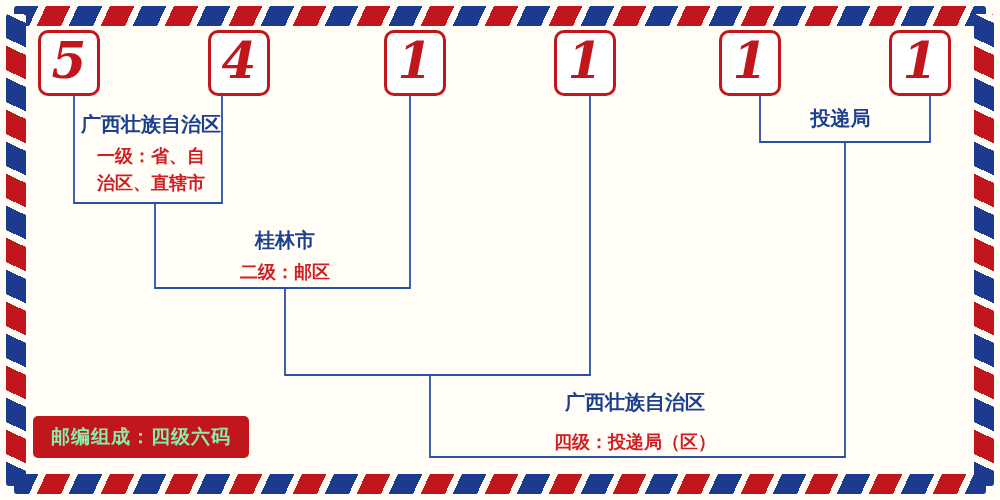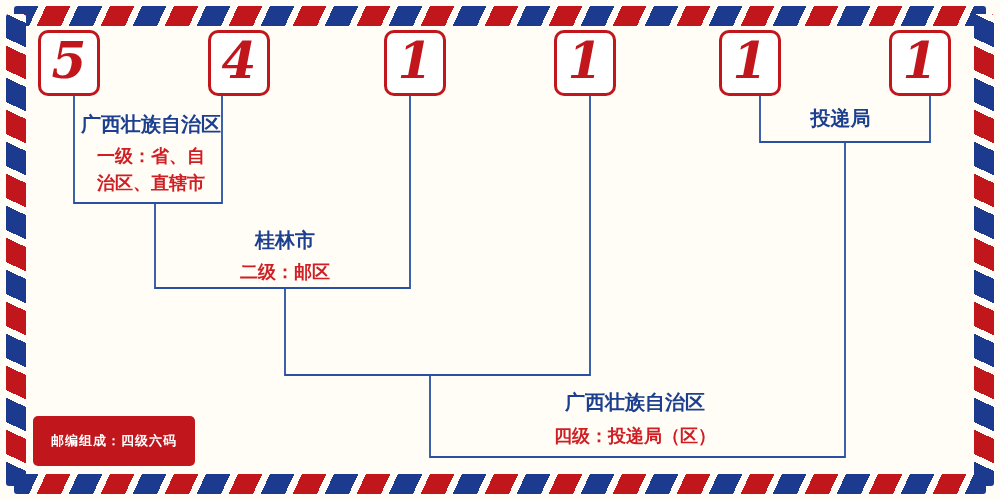--- a/index.html
+++ b/index.html
@@ -65,29 +65,29 @@
   .label .name{
     color:var(--name-blue);
     font-weight:700;font-size:20px;line-height:1.2;
   }
   .label .desc{
     color:var(--desc-red);
     font-weight:600;font-size:18px;line-height:1.5;
     margin-top:6px;
   }
   .label .desc.cont{margin-top:0;}
-  .label .desc.gap{margin-top:8px;}
+  .label .desc.gap{margin-top:14px;}
 
   
   .badge{
     position:absolute;left:33px;top:416px;
     background:var(--brand-red);
-    color:#ffffff;
-    font-weight:700;font-size:13px;
-    padding:16px 18px;
+    color:#86efac;
+    font-weight:700;font-size:19px;
+    padding:8px 18px;
     border-radius:5px;
     letter-spacing:1px;
   }
 </style>
 </head>
 <body>
 
 <div class="canvas">
 
   <div class="bar h top"></div>

